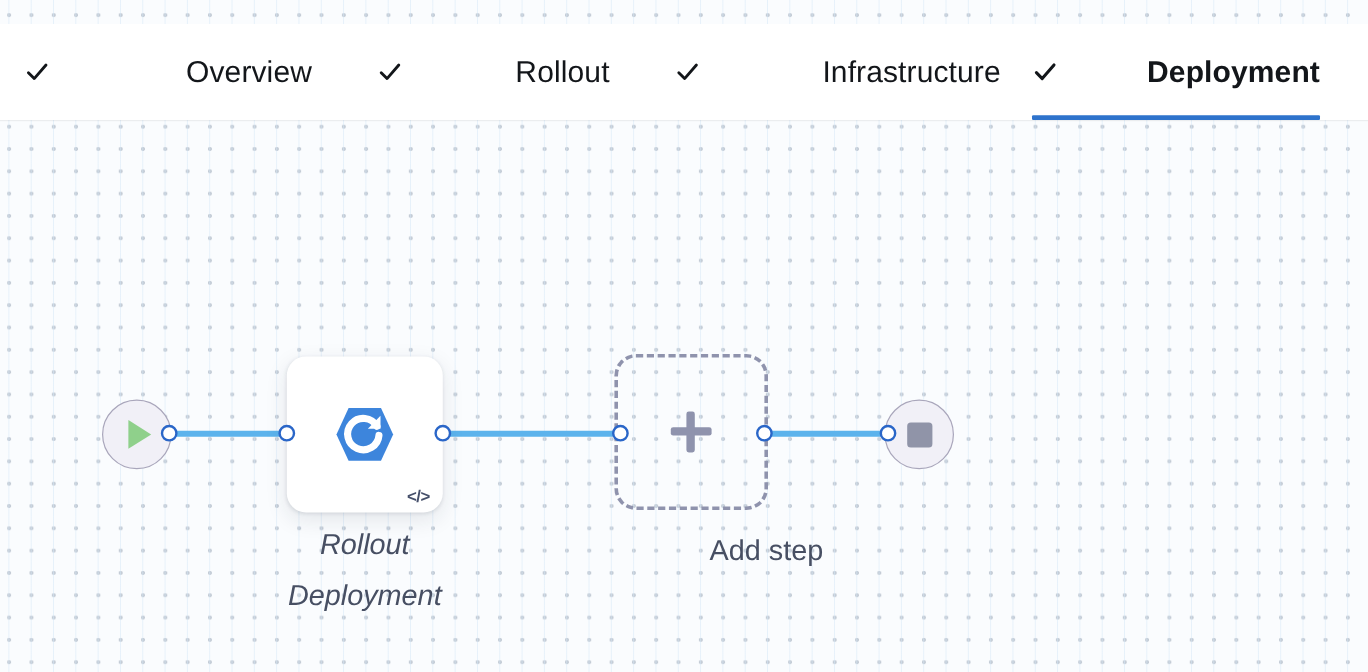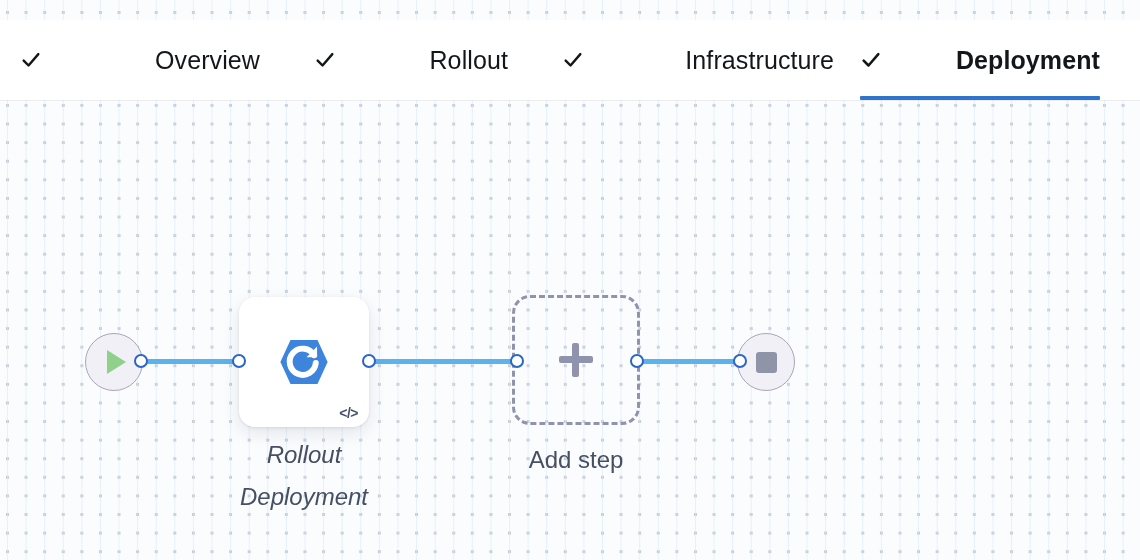--- a/index.html
+++ b/index.html
@@ -235,21 +235,21 @@
   .node-label {
     position: absolute;
     text-align: center;
     font-size: 24px;
     line-height: 42px;
     color: #474f63;
     white-space: pre-line;
     z-index: 3;
   }
   .label-rollout { left: 184px; top: 334px; width: 240px; font-style: italic; }
-  .label-addstep { left: 466px; top: 339px; width: 220px; }
+  .label-addstep { left: 466px; top: 339px; width: 220px; text-align: right; }
 </style>
 </head>
 <body>
 
 <div id="app">
 
   <div class="canvas"></div>
 
   <div class="tabbar">
     <div class="tabs">

